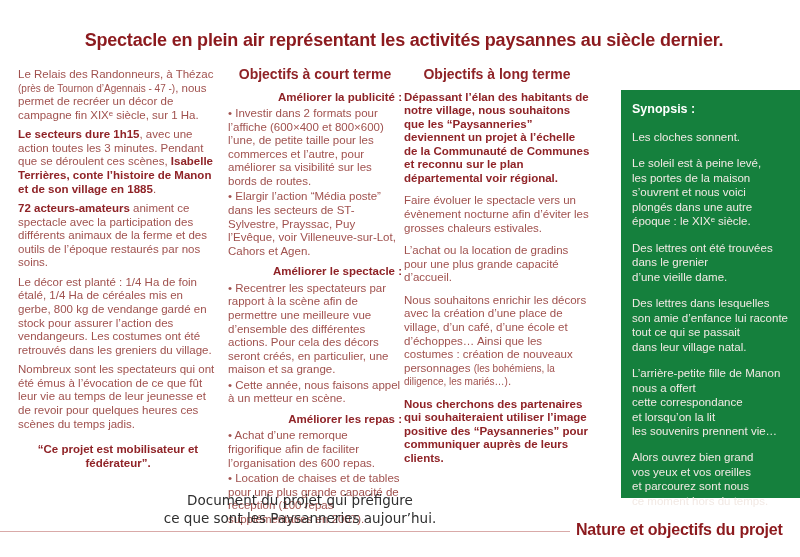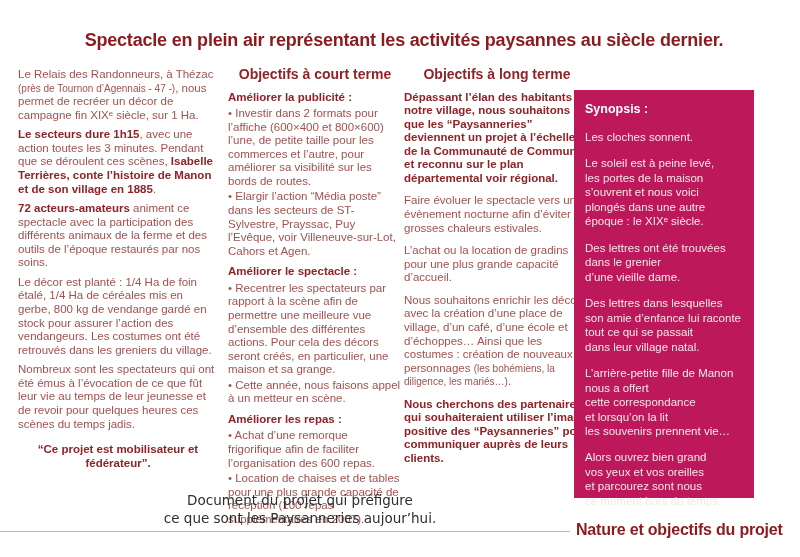--- a/index.html
+++ b/index.html
@@ -19,26 +19,26 @@
   .col-long  { left:404px; width:186px; top:66px; }
   .col-intro p { margin:0 0 6px 0; }
   .col-short p { margin:0 0 2px 0; }
   .col-long  p { margin:0 0 9px 0; }
   .col-heading {
     font-size:14px; font-weight:bold; color:#8f2327;
     text-align:center; margin:0 0 8px 0;
   }
   .b { font-weight:bold; color:#8f2327; }
   .small { font-size:10px; }
-  .col p.subhead { margin:7px 0 3px 0; }
+  .col p.subhead { margin:7px 0 3px 0;text-align:right; }
   .col p.quote { text-align:center; margin-top:12px; padding:0 8px; }
   .synopsis {
-    position:absolute; left:574px; top:90px; width:180px; height:408px;
+    position:absolute; left:621px; top:90px; width:180px; height:408px;
     box-sizing:border-box; padding:12px 4px 10px 11px;
-    background:#be185d; color:#f2e9e4; font-size:11.5px; line-height:1.26;
+    background:#15803d; color:#f2e9e4; font-size:11.5px; line-height:1.26;
   }
   .synopsis h2 { margin:0 0 8px 0; font-size:12.5px; font-weight:bold; color:#ffffff; }
   .synopsis p { margin:12px 0 8px 0; white-space:pre-line; }
   .caption {
     position:absolute; left:40px; top:492px; width:520px; text-align:center;
     font-family:"DejaVu Sans", sans-serif; font-size:13.5px; line-height:1.3;
     color:#2e2e2e;
   }
   .footer-rule {
     position:absolute; left:0; top:531px; width:570px; height:1px;

